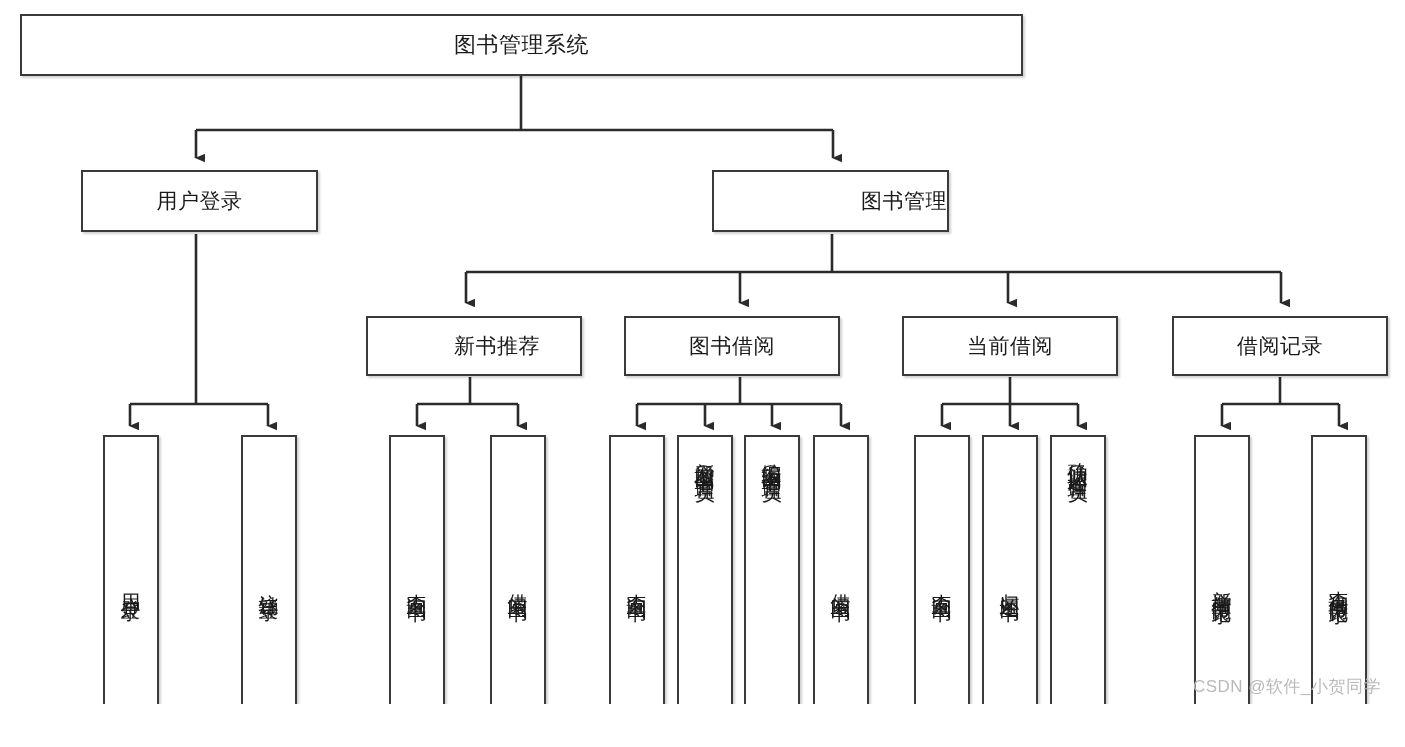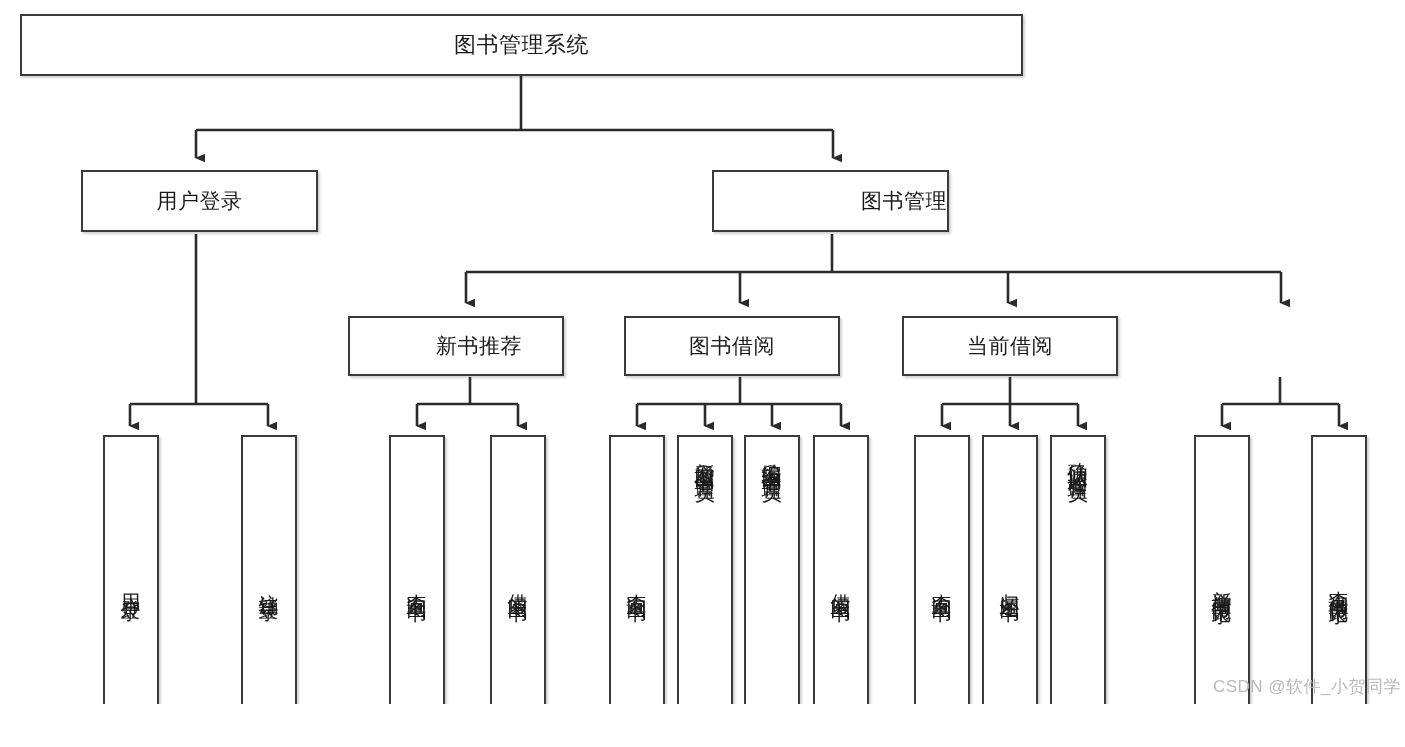--- a/index.html
+++ b/index.html
@@ -54,21 +54,21 @@
     letter-spacing: 3px;
     line-height: 1;
     white-space: nowrap;
   }
   .node.vertical.mid {
     align-items: center;
     padding-top: 0;
   }
   .watermark {
     position: absolute;
-    right: 4px;
+    right: 24px;
     bottom: 6px;
     font-size: 17px;
     color: #b9b9b9;
     letter-spacing: 0.5px;
     white-space: nowrap;
   }
 </style>
 </head>
 <body>
 
@@ -128,28 +128,31 @@
     <span class="label">图书管理系统</span>
   </div>
 
   <div class="node" style="left:81px; top:170px; width:237px; height:62px;">
     <span class="label">用户登录</span>
   </div>
   <div class="node" style="left:712px; top:170px; width:237px; height:62px;justify-content:flex-end;">
     <span class="label">图书管理</span>
   </div>
 
-  <div class="node" style="left:348px; top:316px; width:216px; height:60px;padding-left:46px;">
+  <div class="node" style="left:366px; top:316px; width:216px; height:60px;padding-left:46px;">
     <span class="label">新书推荐</span>
   </div>
   <div class="node" style="left:624px; top:316px; width:216px; height:60px;">
     <span class="label">图书借阅</span>
   </div>
   <div class="node" style="left:902px; top:316px; width:216px; height:60px;">
     <span class="label">当前借阅</span>
+  </div>
+  <div class="node" style="left:1172px; top:316px; width:216px; height:60px;">
+    <span class="label">借阅记录</span>
   </div>
 
   <div class="node vertical mid" style="left:103px; top:435px; width:56px; height:298px;">
     <span class="label">用户登录</span>
   </div>
   <div class="node vertical mid" style="left:241px; top:435px; width:56px; height:298px;">
     <span class="label">注销登录</span>
   </div>
 
   <div class="node vertical mid" style="left:389px; top:435px; width:56px; height:298px;">

